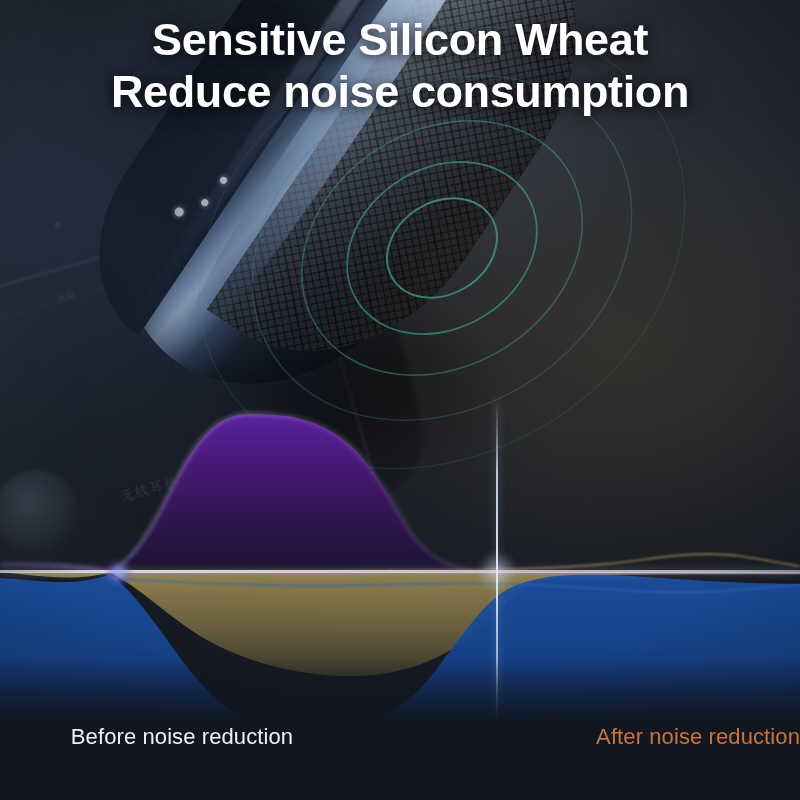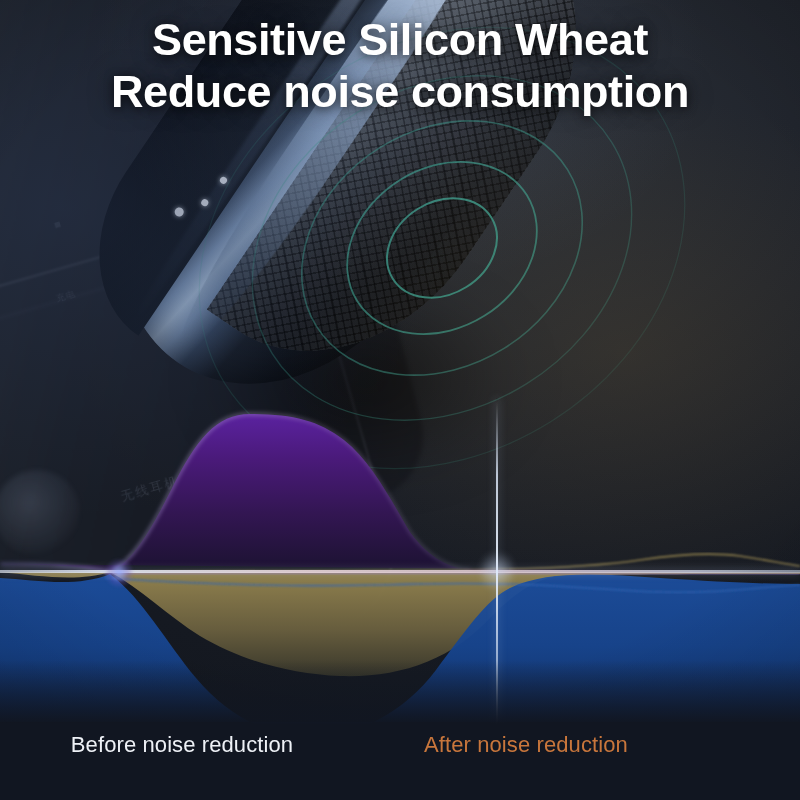--- a/index.html
+++ b/index.html
@@ -217,36 +217,36 @@
     font-size:45px;line-height:52px;
     font-weight:700;
     color:#ffffff;
     letter-spacing:-0.4px;
     text-shadow:0 2px 10px rgba(0,0,0,.62),0 0 26px rgba(0,0,0,.45);
     pointer-events:none;
   }
   .headline .l2{display:block;}
 
   .captions{
-    position:absolute;left:0;bottom:42px;width:800px;
+    position:absolute;left:0;bottom:50px;width:800px;
     display:flex;
   }
   .cap{
     font-size:22px;font-weight:400;
     letter-spacing:.1px;
     white-space:nowrap;
   }
   .cap.before{
     color:#eef1f6;
     width:50%;text-align:center;
     padding-right:36px;box-sizing:border-box;
   }
   .cap.after{
     color:#c8763c;
-    width:50%;text-align:left;
+    width:50%;text-align:right;
     padding-left:24px;box-sizing:border-box;
   }
 </style>
 </head>
 <body>
 
 <div id="stage">
 
   <div class="layer bg-base"></div>
 

